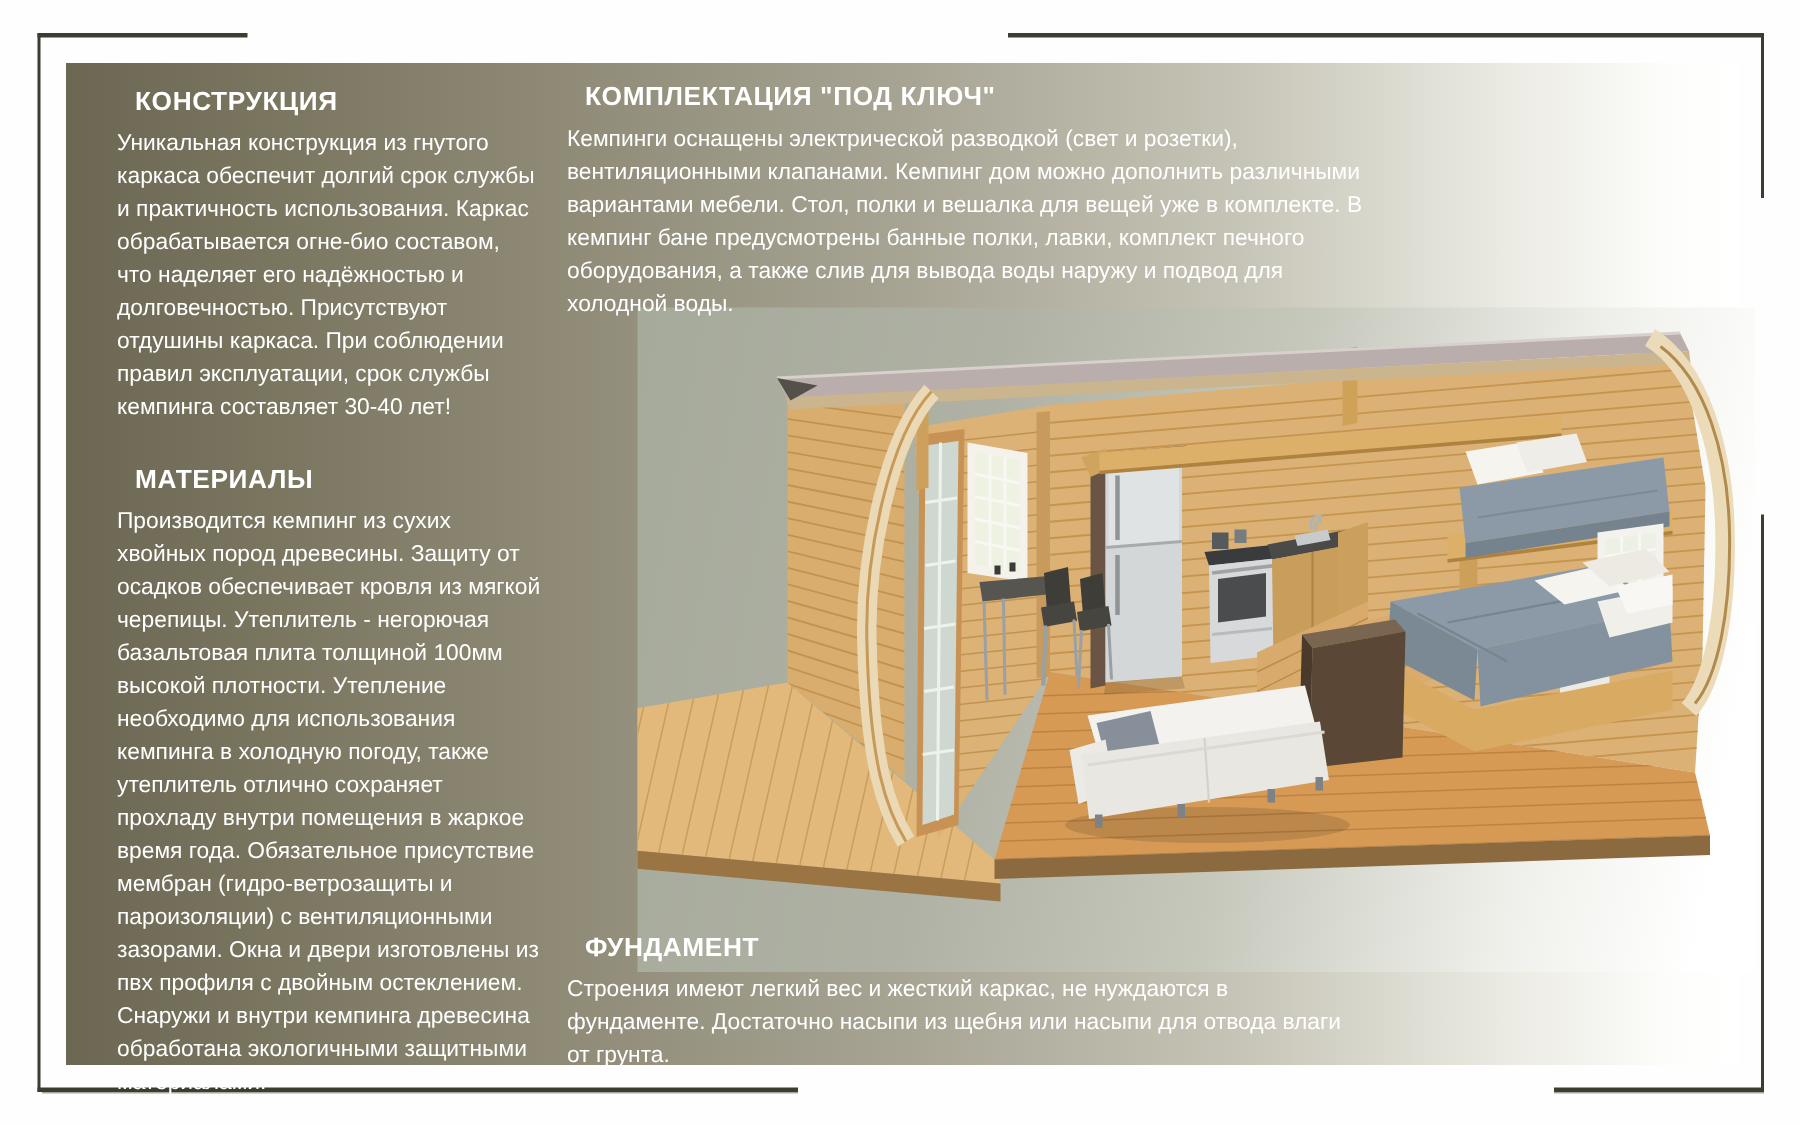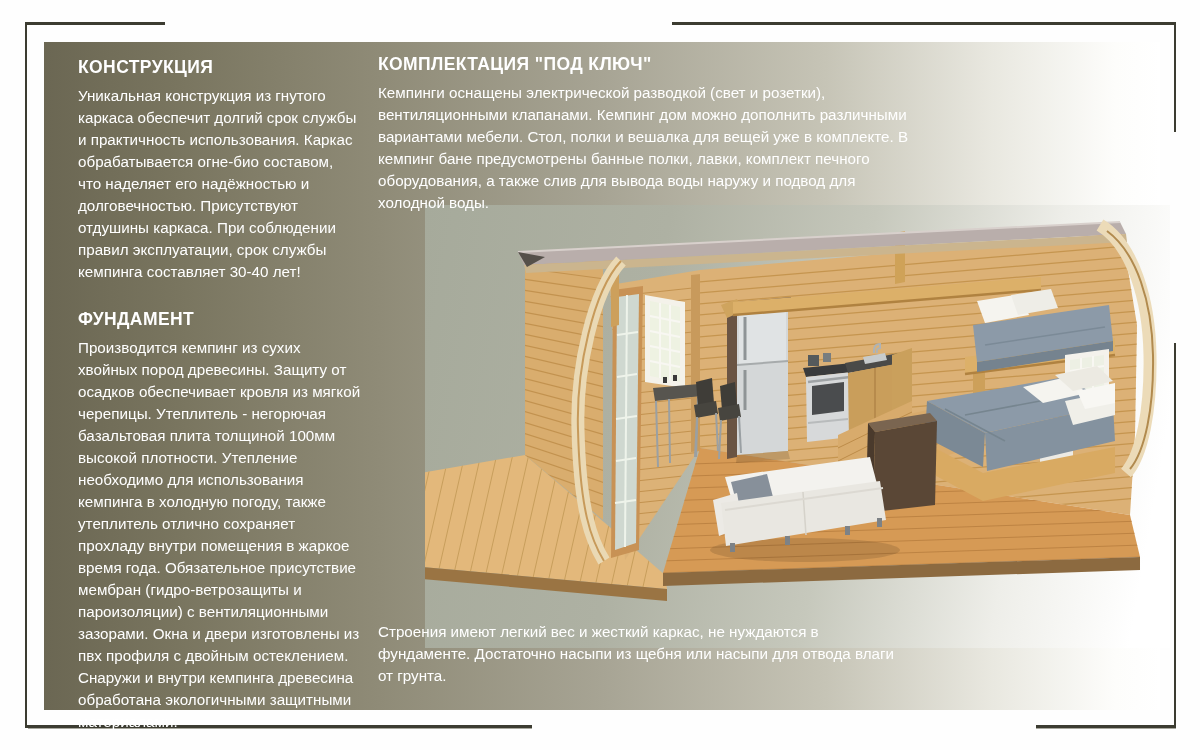--- a/index.html
+++ b/index.html
@@ -12,21 +12,21 @@
   .panel{position:absolute;left:44px;top:42px;width:1116px;height:668px;
          background:linear-gradient(to right,#6b6753 0%,#79755f 12%,#8f8b77 30%,
                     #a7a494 50%,#c6c4b6 70%,#e9e8e0 85%,#fdfdfb 96%,#ffffff 100%);}
   
   .photo{position:absolute;left:425px;top:205px;width:745px;height:443px;
          background:linear-gradient(100deg,#a6aa9b 0%,#aeb1a3 30%,#c6c8bc 55%,
                     #eeeee9 78%,#ffffff 95%);}
   .photo svg{display:block;}
   
   .sec{position:absolute;color:#ffffff;}
-  .sec h2{margin:0 0 7px 0;font-size:17.5px;font-weight:bold;letter-spacing:.4px;}
+  .sec h2{margin:0 0 7px 12px;font-size:17.5px;font-weight:bold;letter-spacing:.4px;}
   .sec p{margin:0;font-size:15.2px;line-height:22px;font-weight:400;}
   .sec-construction{left:78px;top:57px;width:282px;}
   .sec-materials{left:78px;top:309px;width:284px;}
   .sec-turnkey{left:378px;top:54px;width:537px;}
   .sec-foundation{left:378px;top:621px;width:530px;}
 </style>
 </head>
 <body>
 
 <div class="page">
@@ -372,26 +372,27 @@
       <path d="M682,26 C712,48 727,98 728,150 C729,203 720,246 705,264" fill="none" stroke="#b18a4e" stroke-width="2"></path>
     </svg>
   </div>
 
   <div class="sec sec-construction">
     <h2>КОНСТРУКЦИЯ</h2>
     <p>Уникальная конструкция из гнутого каркаса обеспечит долгий срок службы и практичность использования. Каркас обрабатывается огне-био составом, что наделяет его надёжностью и долговечностью. Присутствуют отдушины каркаса. При соблюдении правил эксплуатации, срок службы кемпинга составляет 30-40 лет!</p>
   </div>
 
   <div class="sec sec-materials">
-    <h2>ФУНДАМЕНТ</h2>
+    <h2>МАТЕРИАЛЫ</h2>
     <p>Производится кемпинг из сухих хвойных пород древесины. Защиту от осадков обеспечивает кровля из мягкой черепицы.  Утеплитель - негорючая базальтовая плита толщиной 100мм высокой плотности. Утепление необходимо для использования кемпинга в холодную погоду, также утеплитель отлично сохраняет прохладу внутри помещения в жаркое время года. Обязательное присутствие мембран (гидро-ветрозащиты и пароизоляции) с вентиляционными зазорами. Окна и двери изготовлены из пвх профиля с двойным остеклением. Снаружи и внутри кемпинга древесина обработана экологичными  защитными материалами.</p>
   </div>
 
   <div class="sec sec-turnkey">
     <h2>КОМПЛЕКТАЦИЯ "ПОД КЛЮЧ"</h2>
     <p>Кемпинги оснащены электрической разводкой (свет и розетки), вентиляционными клапанами. Кемпинг дом можно дополнить различными вариантами мебели. Стол, полки и вешалка для вещей уже в комплекте. В кемпинг бане предусмотрены банные полки, лавки, комплект печного оборудования, а также слив для вывода воды наружу и подвод для холодной воды.</p>
   </div>
 
   <div class="sec sec-foundation">
+    <h2>ФУНДАМЕНТ</h2>
     <p>Строения имеют легкий вес и жесткий каркас, не нуждаются в фундаменте. Достаточно насыпи из щебня или насыпи для отвода влаги от грунта.</p>
   </div>
 
 </div>
 
 </body></html>

